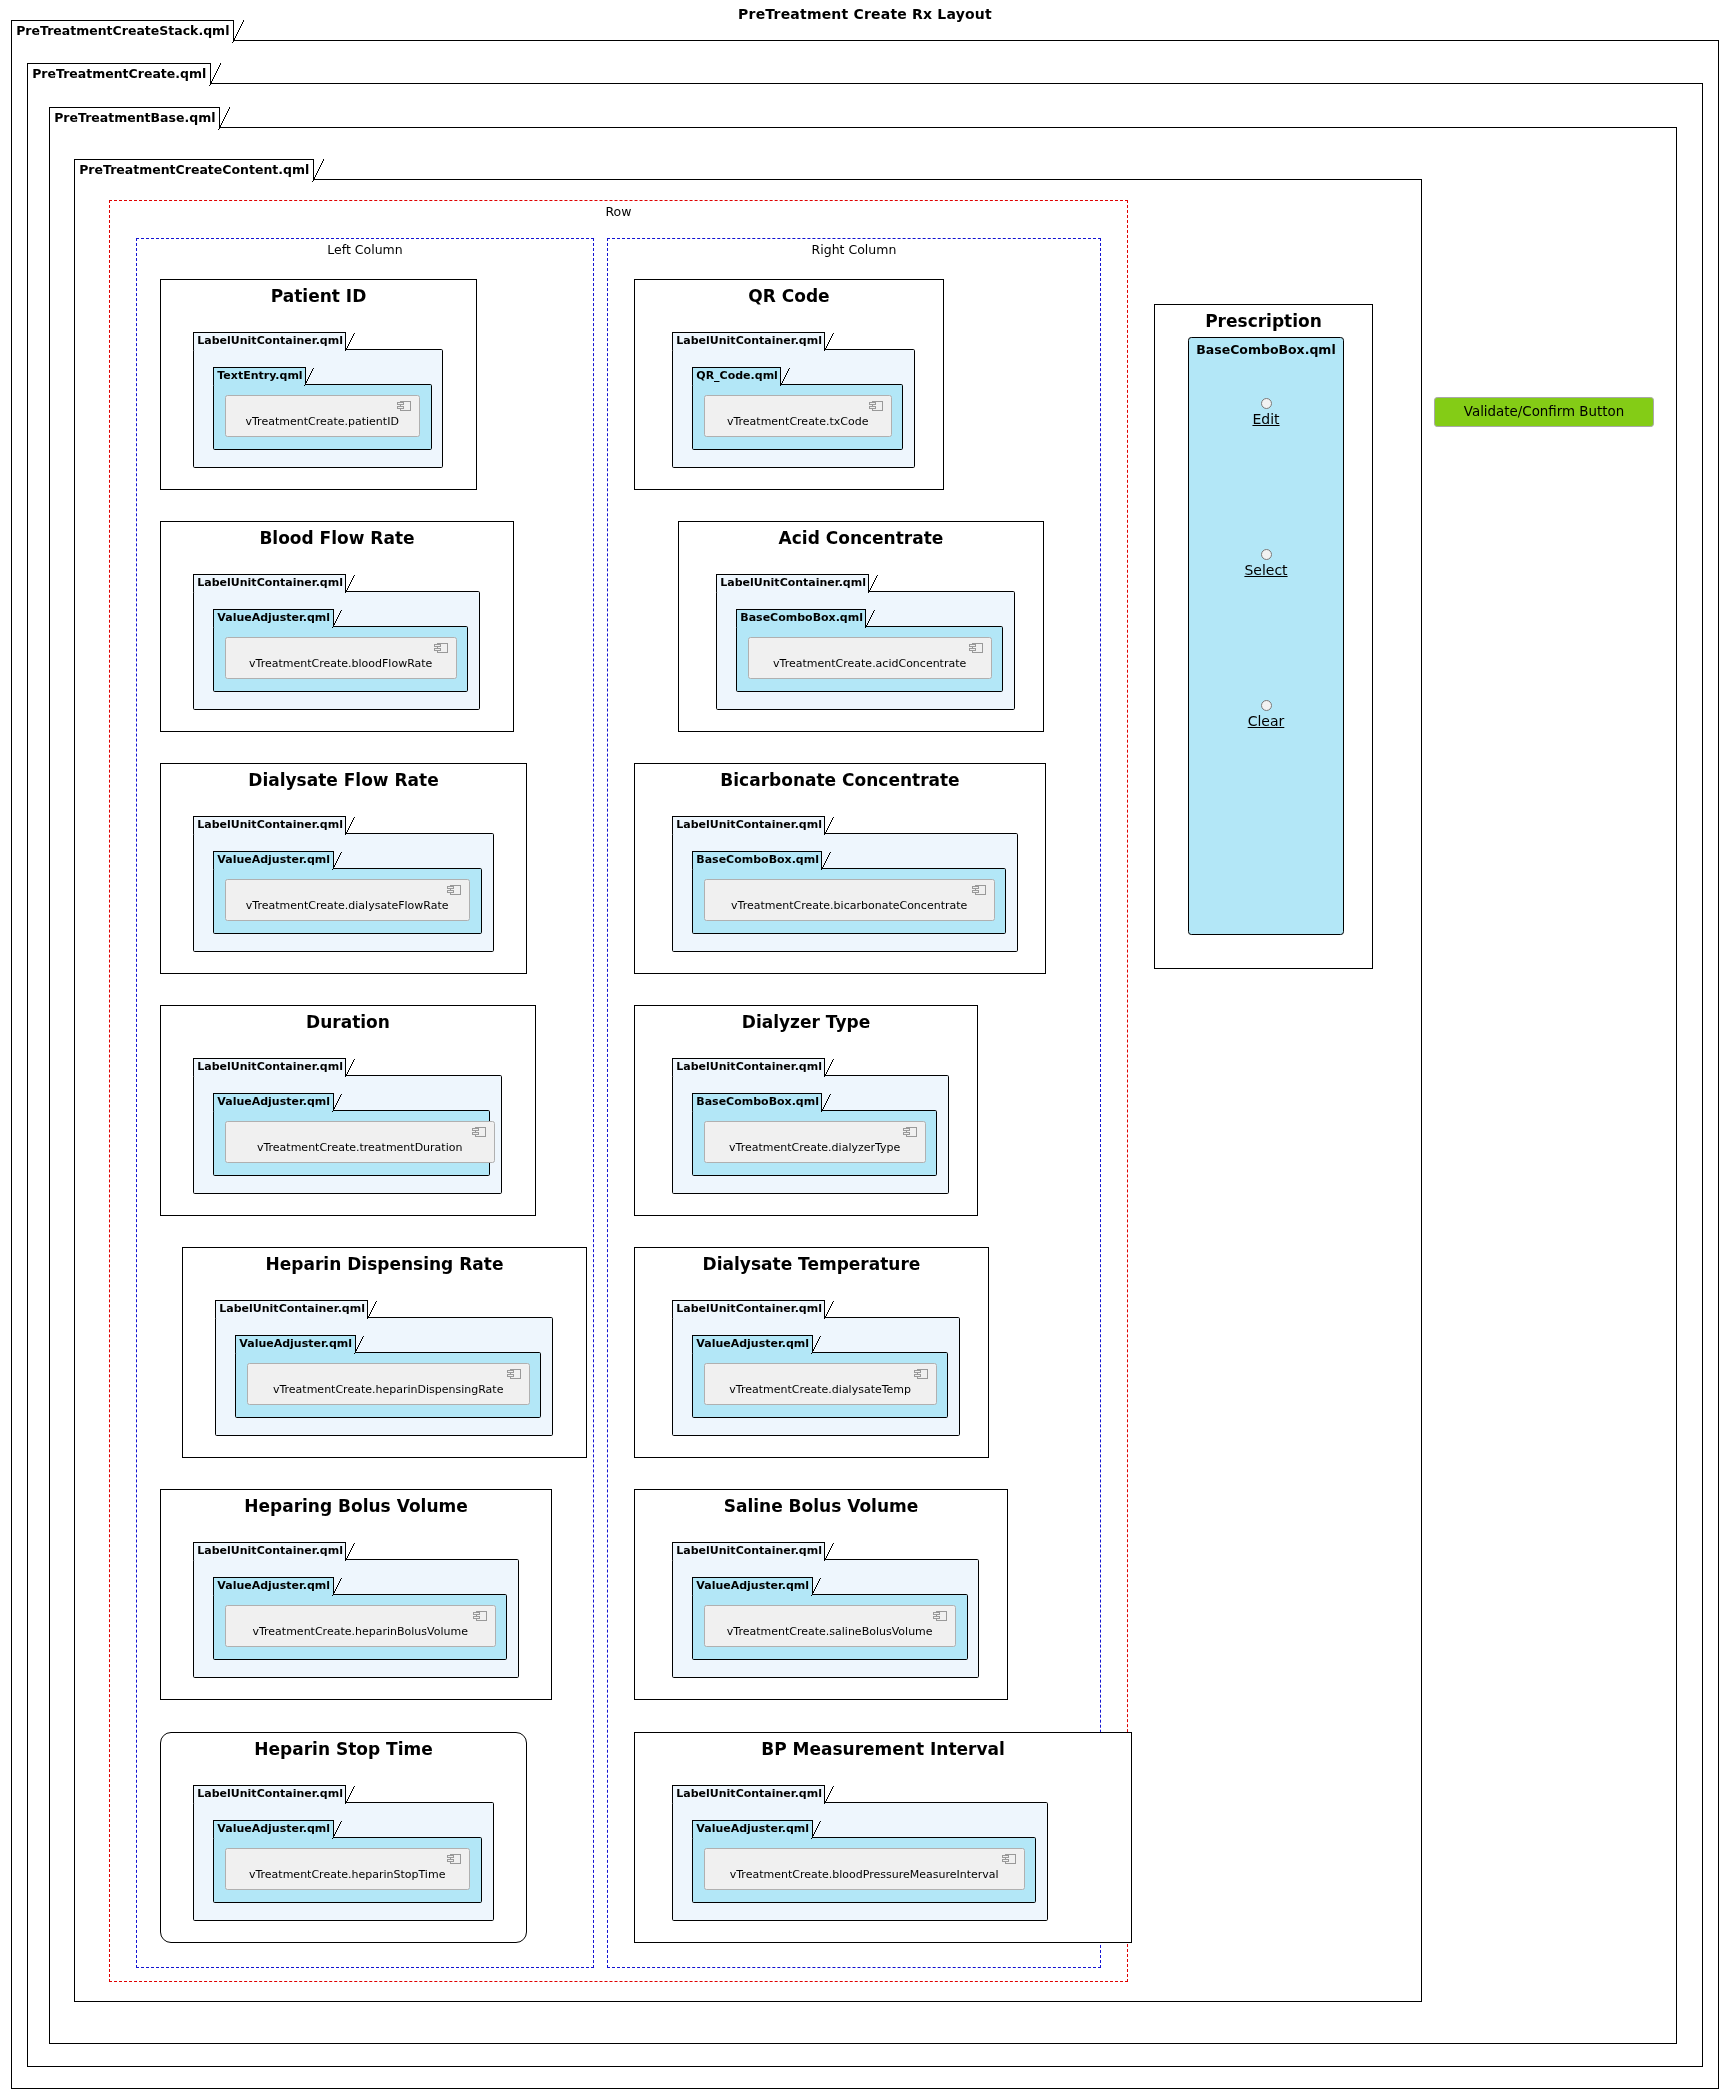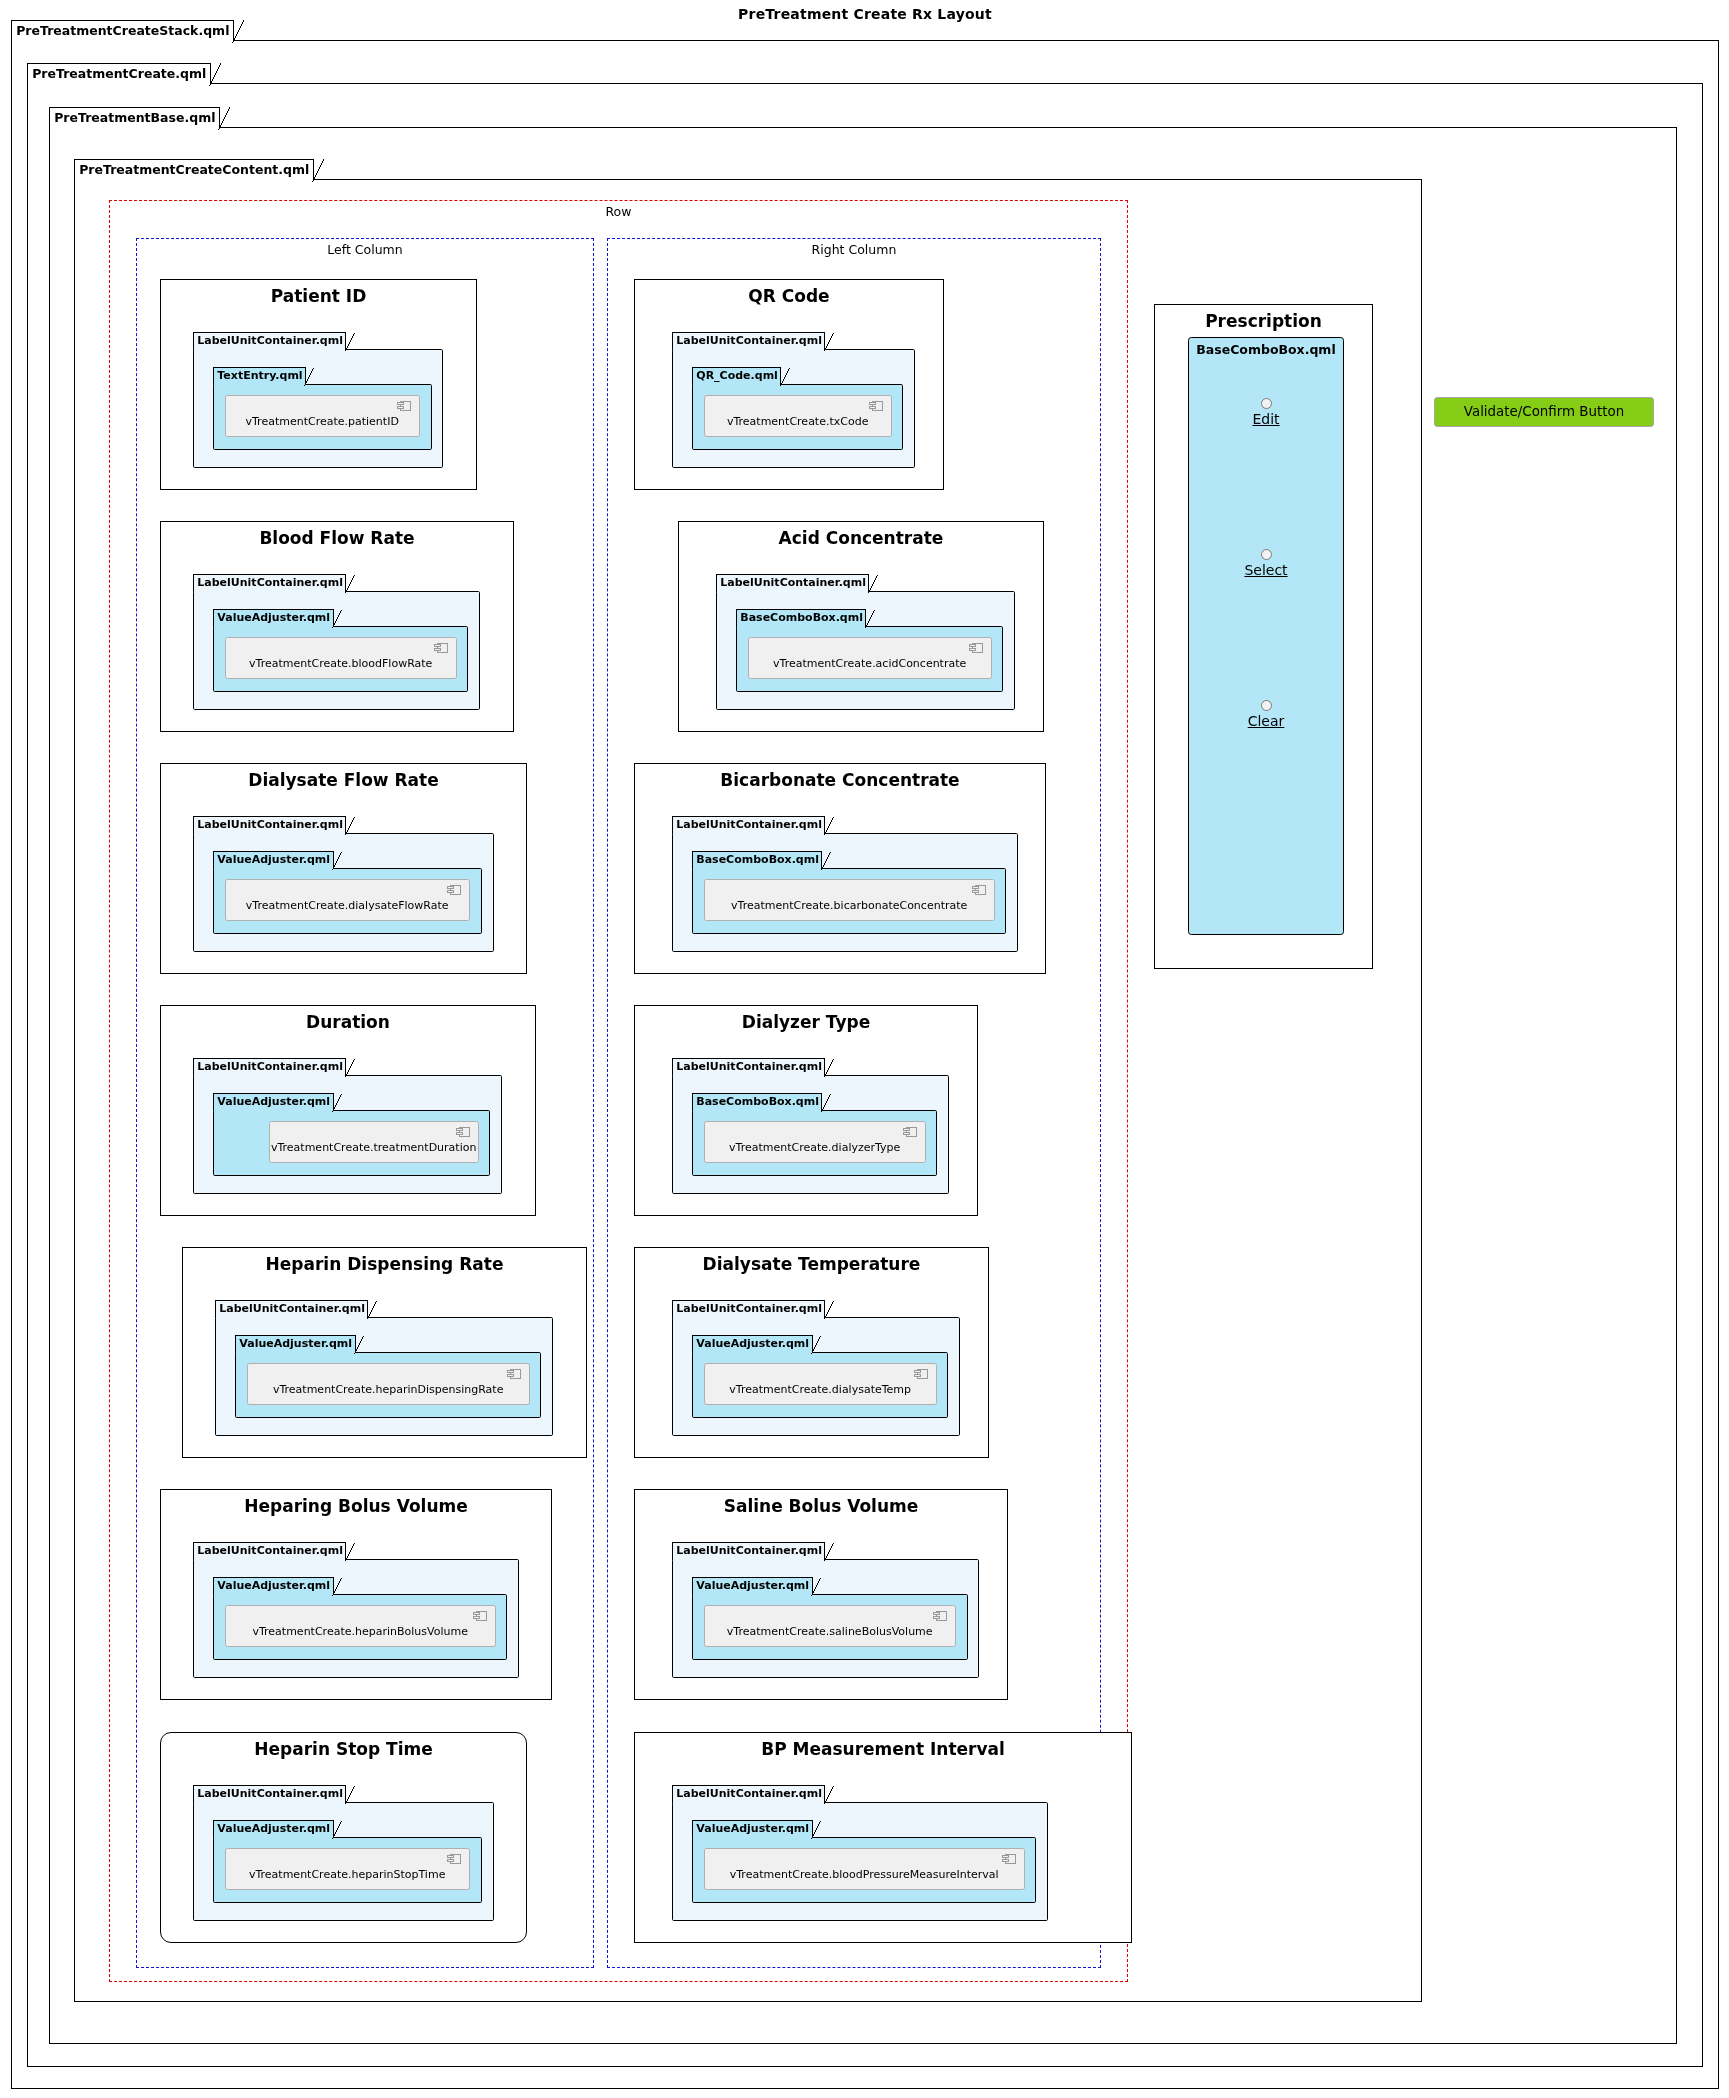--- a/index.html
+++ b/index.html
@@ -209,21 +209,21 @@
 </div>
 
 <div class="card" style="left:160px;top:1005px;width:376px;height:211px;">
   <div class="card-title">Duration</div>
   <div class="qml lvl1" style="left:32px;top:52px;width:309px;height:136px;">
     <div class="qml-tab">LabelUnitContainer.qml</div>
     <div class="qml-body"></div>
     <div class="qml lvl2" style="left:20px;top:35px;width:277px;height:83px;">
       <div class="qml-tab">ValueAdjuster.qml</div>
       <div class="qml-body"></div>
-      <div class="comp" style="left:11.7px;top:27.6px;width:210px;height:42px;margin-left:44px;">
+      <div class="comp" style="left:11.7px;top:27.6px;width:270px;height:42px;">
         <span class="comp-icon">
           <span class="ci-body"></span>
             <span class="ci-p1"></span>
             <span class="ci-p2"></span>
         </span>
         <span class="comp-label">vTreatmentCreate.treatmentDuration</span>
       </div>
     </div>
   </div>
 </div>

